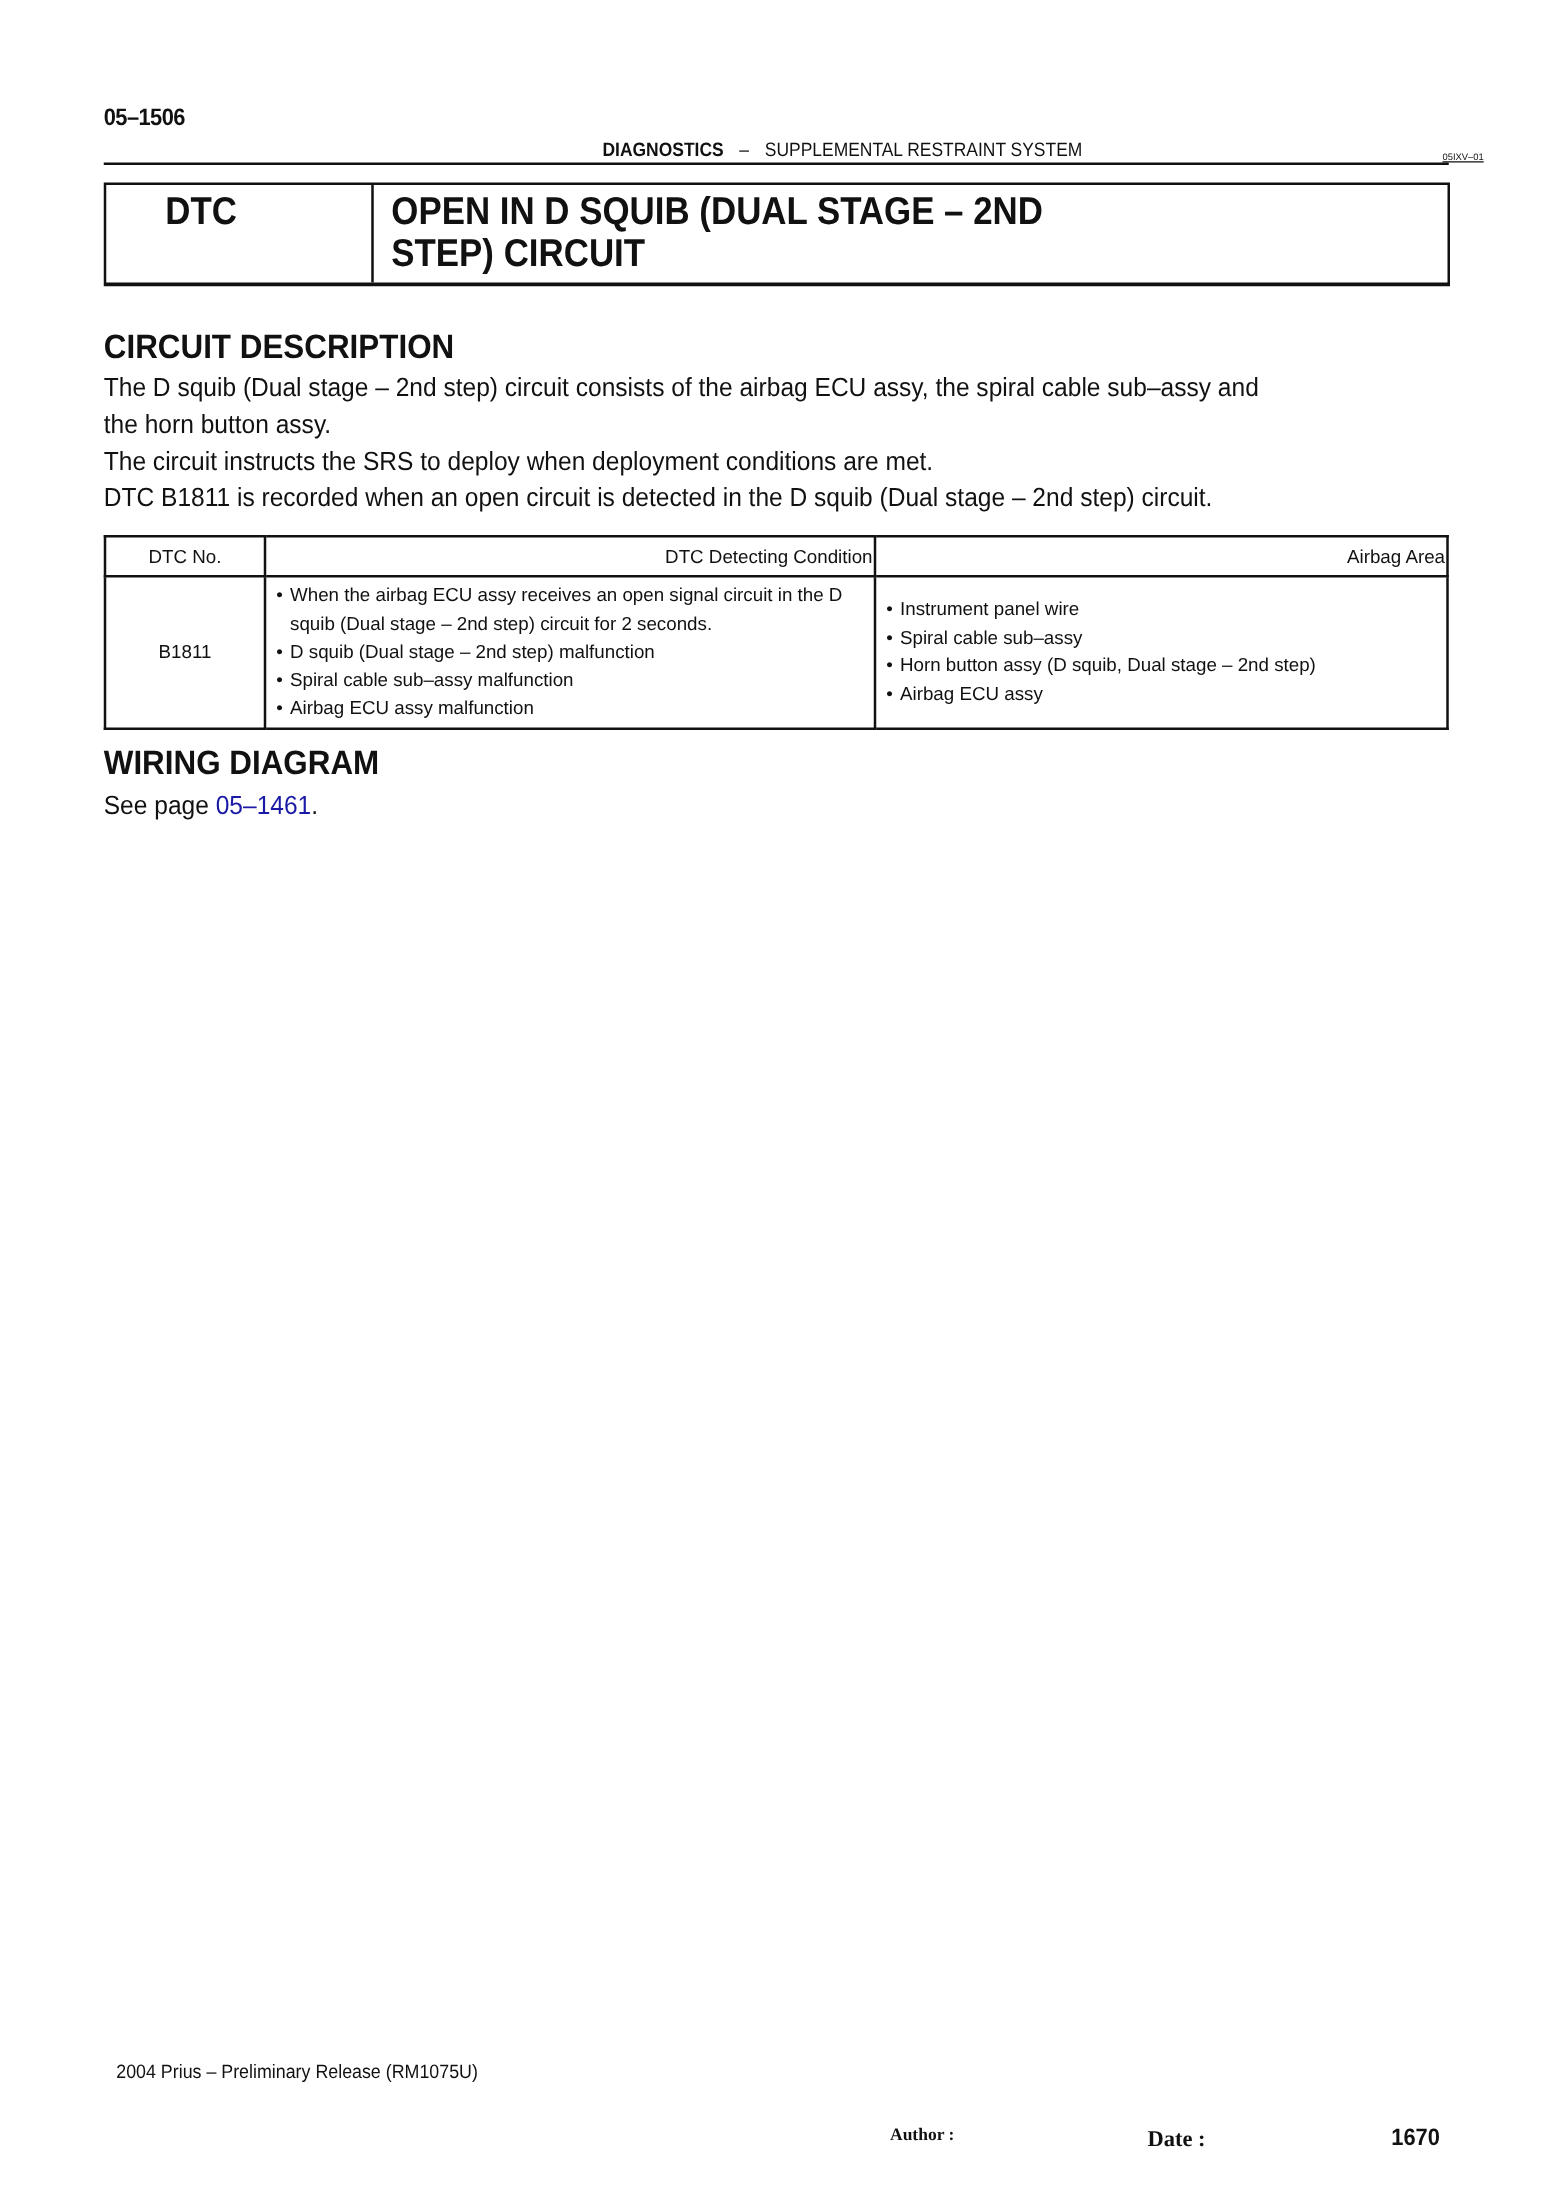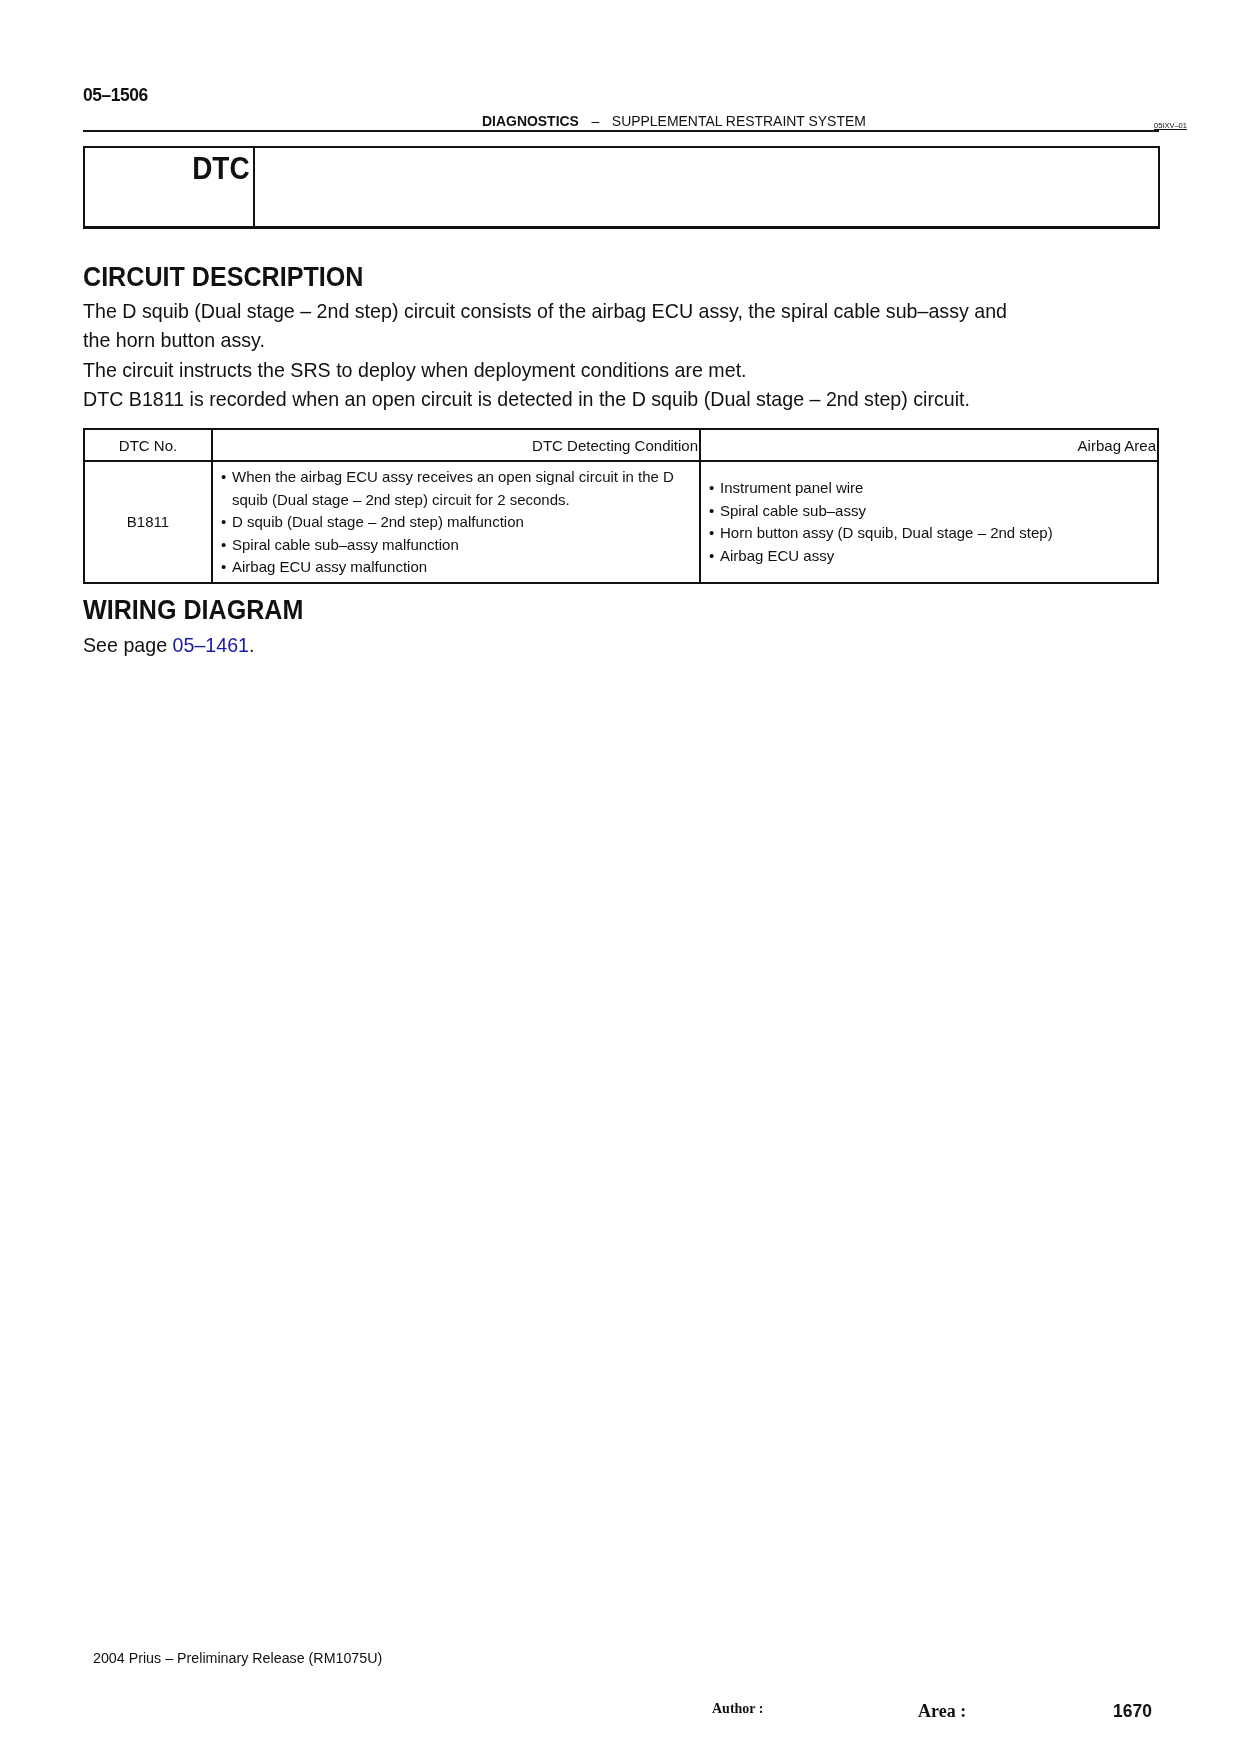--- a/index.html
+++ b/index.html
@@ -7,21 +7,21 @@
     .abs { position: absolute; }
     .page-num { left: 83px; top: 84px; font-size: 19px; font-weight: bold; letter-spacing: -0.5px; transform: scaleX(0.92); transform-origin: left top; }
     .section-header { left: 482px; top: 112px; font-size: 15.5px; white-space: nowrap; transform: scaleX(0.9); transform-origin: left top; }
     .section-header .bold { font-weight: bold; }
     .section-header .dash { margin: 0 14px; }
     .top-rule { left: 83px; top: 130px; width: 1076px; height: 2px; background: #111; }
     .doc-code { left: 1106px; top: 121px; font-size: 7.5px; text-decoration: underline; margin-left: 48px; }
 
     .dtc-box { left: 83px; top: 146px; width: 1073px; height: 78px; border: 2px solid #111; border-bottom-width: 3px; display: flex; }
     .dtc-box .cell { border-right: 2px solid #111; font-weight: bold; font-size: 31px; line-height: 34px; padding-top: 4px; transform-origin: left top; }
-    .dtc-box .c1 { width: 168px; text-align: right; }
+    .dtc-box .c1 { width: 168px; text-align: left; margin-left: 44px; }
     .dtc-box .c2 { width: 167px; text-align: center; }
     .dtc-box .c3 { border-right: none; flex: 1; padding-left: 14px; }
     .cond { display: inline-block; transform: scaleX(0.9); transform-origin: left top; white-space: nowrap; }
     .c1 .cond, .c2 .cond { transform-origin: center top; }
 
     .h2 { left: 83px; font-size: 27px; font-weight: bold; transform: scaleX(0.93); transform-origin: left top; white-space: nowrap; }
     .para { left: 83px; font-size: 21px; line-height: 30px; white-space: nowrap; transform: scaleX(0.935); transform-origin: left top; }
 
     table.dtc-table { position: absolute; left: 83px; top: 428px; width: 1076px; border-collapse: collapse; font-size: 15px; border-radius: 10px; }
     table.dtc-table td, table.dtc-table th { border: 2px solid #111; font-weight: normal; vertical-align: middle; }
@@ -45,20 +45,24 @@
 <div class="abs page-num">05–1506</div>
 
 <div class="abs section-header">
   <span class="bold">DIAGNOSTICS</span><span class="dash">–</span><span>SUPPLEMENTAL RESTRAINT SYSTEM</span>
 </div>
 <div class="abs doc-code">05IXV–01</div>
 <div class="abs top-rule"></div>
 
 <div class="abs dtc-box">
   <div class="cell c1"><span class="cond">DTC</span></div>
+  <div class="cell c3">
+    <span class="cond">OPEN IN D SQUIB (DUAL STAGE – 2ND</span><br>
+    <span class="cond">STEP) CIRCUIT</span>
+  </div>
 </div>
 
 <div class="abs h2" style="top:262px;">CIRCUIT DESCRIPTION</div>
 <div class="abs para" style="top:296px;">The D squib (Dual stage – 2nd step) circuit consists of the airbag ECU assy, the spiral cable sub–assy and</div>
 <div class="abs para" style="top:325px;">the horn button assy.</div>
 <div class="abs para" style="top:355px;">The circuit instructs the SRS to deploy when deployment conditions are met.</div>
 <div class="abs para" style="top:384px;">DTC B1811 is recorded when an open circuit is detected in the D squib (Dual stage – 2nd step) circuit.</div>
 
 <table class="dtc-table">
   <tbody>
@@ -89,14 +93,14 @@
 </tbody>
   </table>
 
 <div class="abs h2" style="top:595px;">WIRING DIAGRAM</div>
 <div class="abs para" style="top:630px;">
   <span>See page </span><span class="link">05–1461</span><span>.</span>
 </div>
 
 <div class="abs footer-release">2004 Prius – Preliminary Release (RM1075U)</div>
 <div class="abs footer-author">Author :</div>
-<div class="abs footer-date">Area :</div>
+<div class="abs footer-date">Date :</div>
 <div class="abs footer-page">1670</div>
 
 </body></html>

